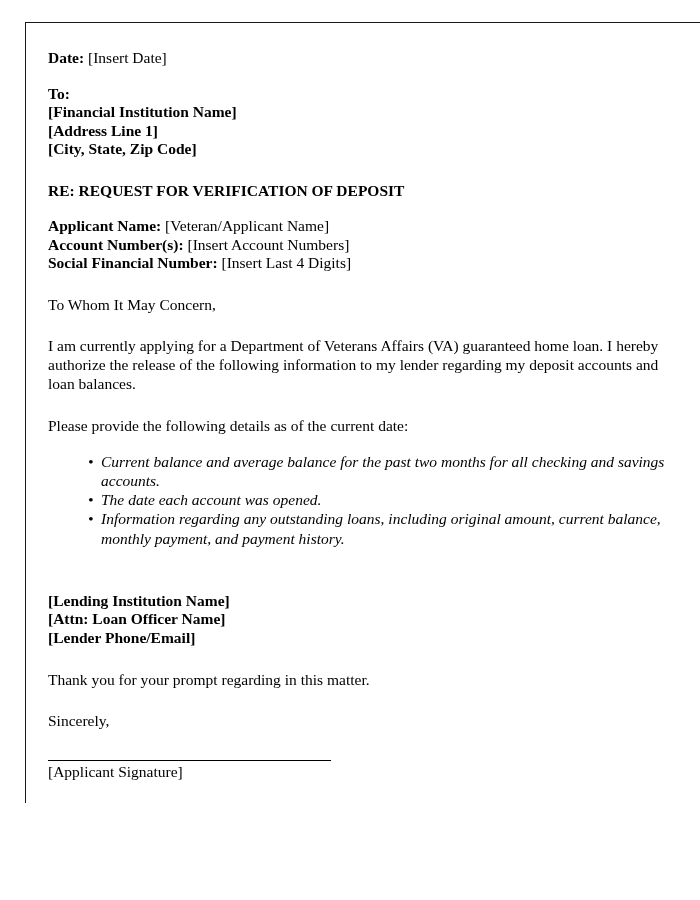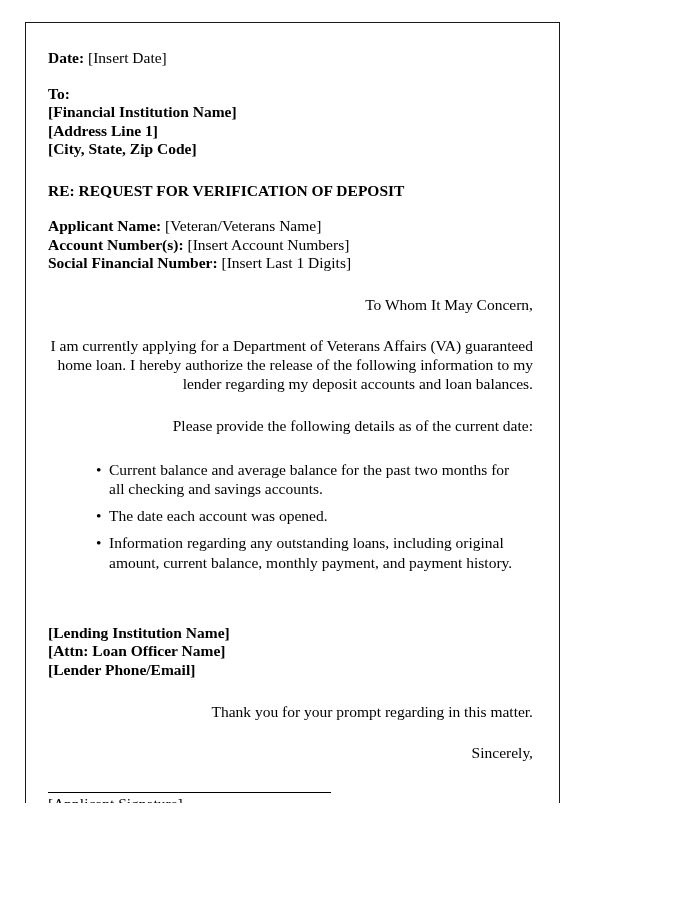--- a/index.html
+++ b/index.html
@@ -12,21 +12,21 @@
     height: 900px;
     font-family: "Liberation Serif", "DejaVu Serif", serif;
     color: #000000;
     overflow: hidden;
   }
 
   .page {
     position: absolute;
     left: 25px;
     top: 22px;
-    width: 535px;
+    width: 676px;
     height: 781px;
     border: 1.5px solid #1a1a1a;
     border-bottom: none;
     box-sizing: border-box;
     background: #ffffff;
     overflow: hidden;
   }
 
   .content {
     padding: 26px 26px 0 22px;
@@ -40,21 +40,21 @@
     font-weight: bold;
   }
 
   .bold {
     font-weight: bold;
   }
 
   .para {
     font-size: 15.5px;
     line-height: 19.2px;
-    text-align: right;
+    text-align: left;
   }
   .gap-md { height: 17px; }
   .gap-lg { height: 22px; }
   .gap-xl { height: 30px; }
 
   .heading {
     font-size: 15.5px;
     font-weight: bold;
     line-height: 19px;
   }
@@ -67,21 +67,22 @@
   ul.bullets {
     margin: 0;
     padding: 0 0 0 40px;
     list-style: none;
   }
   ul.bullets li {
     font-size: 15.5px;
     line-height: 19.2px;
     position: relative;
     padding-left: 13px;
-    margin: 8px;
+    margin: 0;
+    font-style: italic;
   }
   ul.bullets li::before {
     content: "\2022";
     position: absolute;
     left: 0;
     top: 0;
     font-size: 15.5px;
   }
 
   .sig-rule {
@@ -110,23 +111,23 @@
     <div class="line">[Financial Institution Name]</div>
     <div class="line">[Address Line 1]</div>
     <div class="line">[City, State, Zip Code]</div>
 
     <div class="gap-lg"></div>
 
     <div class="heading">RE: REQUEST FOR VERIFICATION OF DEPOSIT</div>
 
     <div class="gap-md"></div>
 
-    <div class="field-row"><span class="bold">Applicant Name:</span> <span>[Veteran/Veterans Name]</span></div>
+    <div class="field-row"><span class="bold">Applicant Name:</span> <span>[Veteran/Applicant Name]</span></div>
     <div class="field-row"><span class="bold">Account Number(s):</span> <span>[Insert Account Numbers]</span></div>
-    <div class="field-row"><span class="bold">Social Financial Number:</span> <span>[Insert Last 1 Digits]</span></div>
+    <div class="field-row"><span class="bold">Social Financial Number:</span> <span>[Insert Last 4 Digits]</span></div>
 
     <div class="gap-lg"></div>
 
     <div class="para">To Whom It May Concern,</div>
 
     <div class="gap-lg"></div>
 
     <div class="para">I am currently applying for a Department of Veterans Affairs (VA) guaranteed home loan. I hereby authorize the release of the following information to my lender regarding my deposit accounts and loan balances.</div>
 
     <div class="gap-lg"></div>

